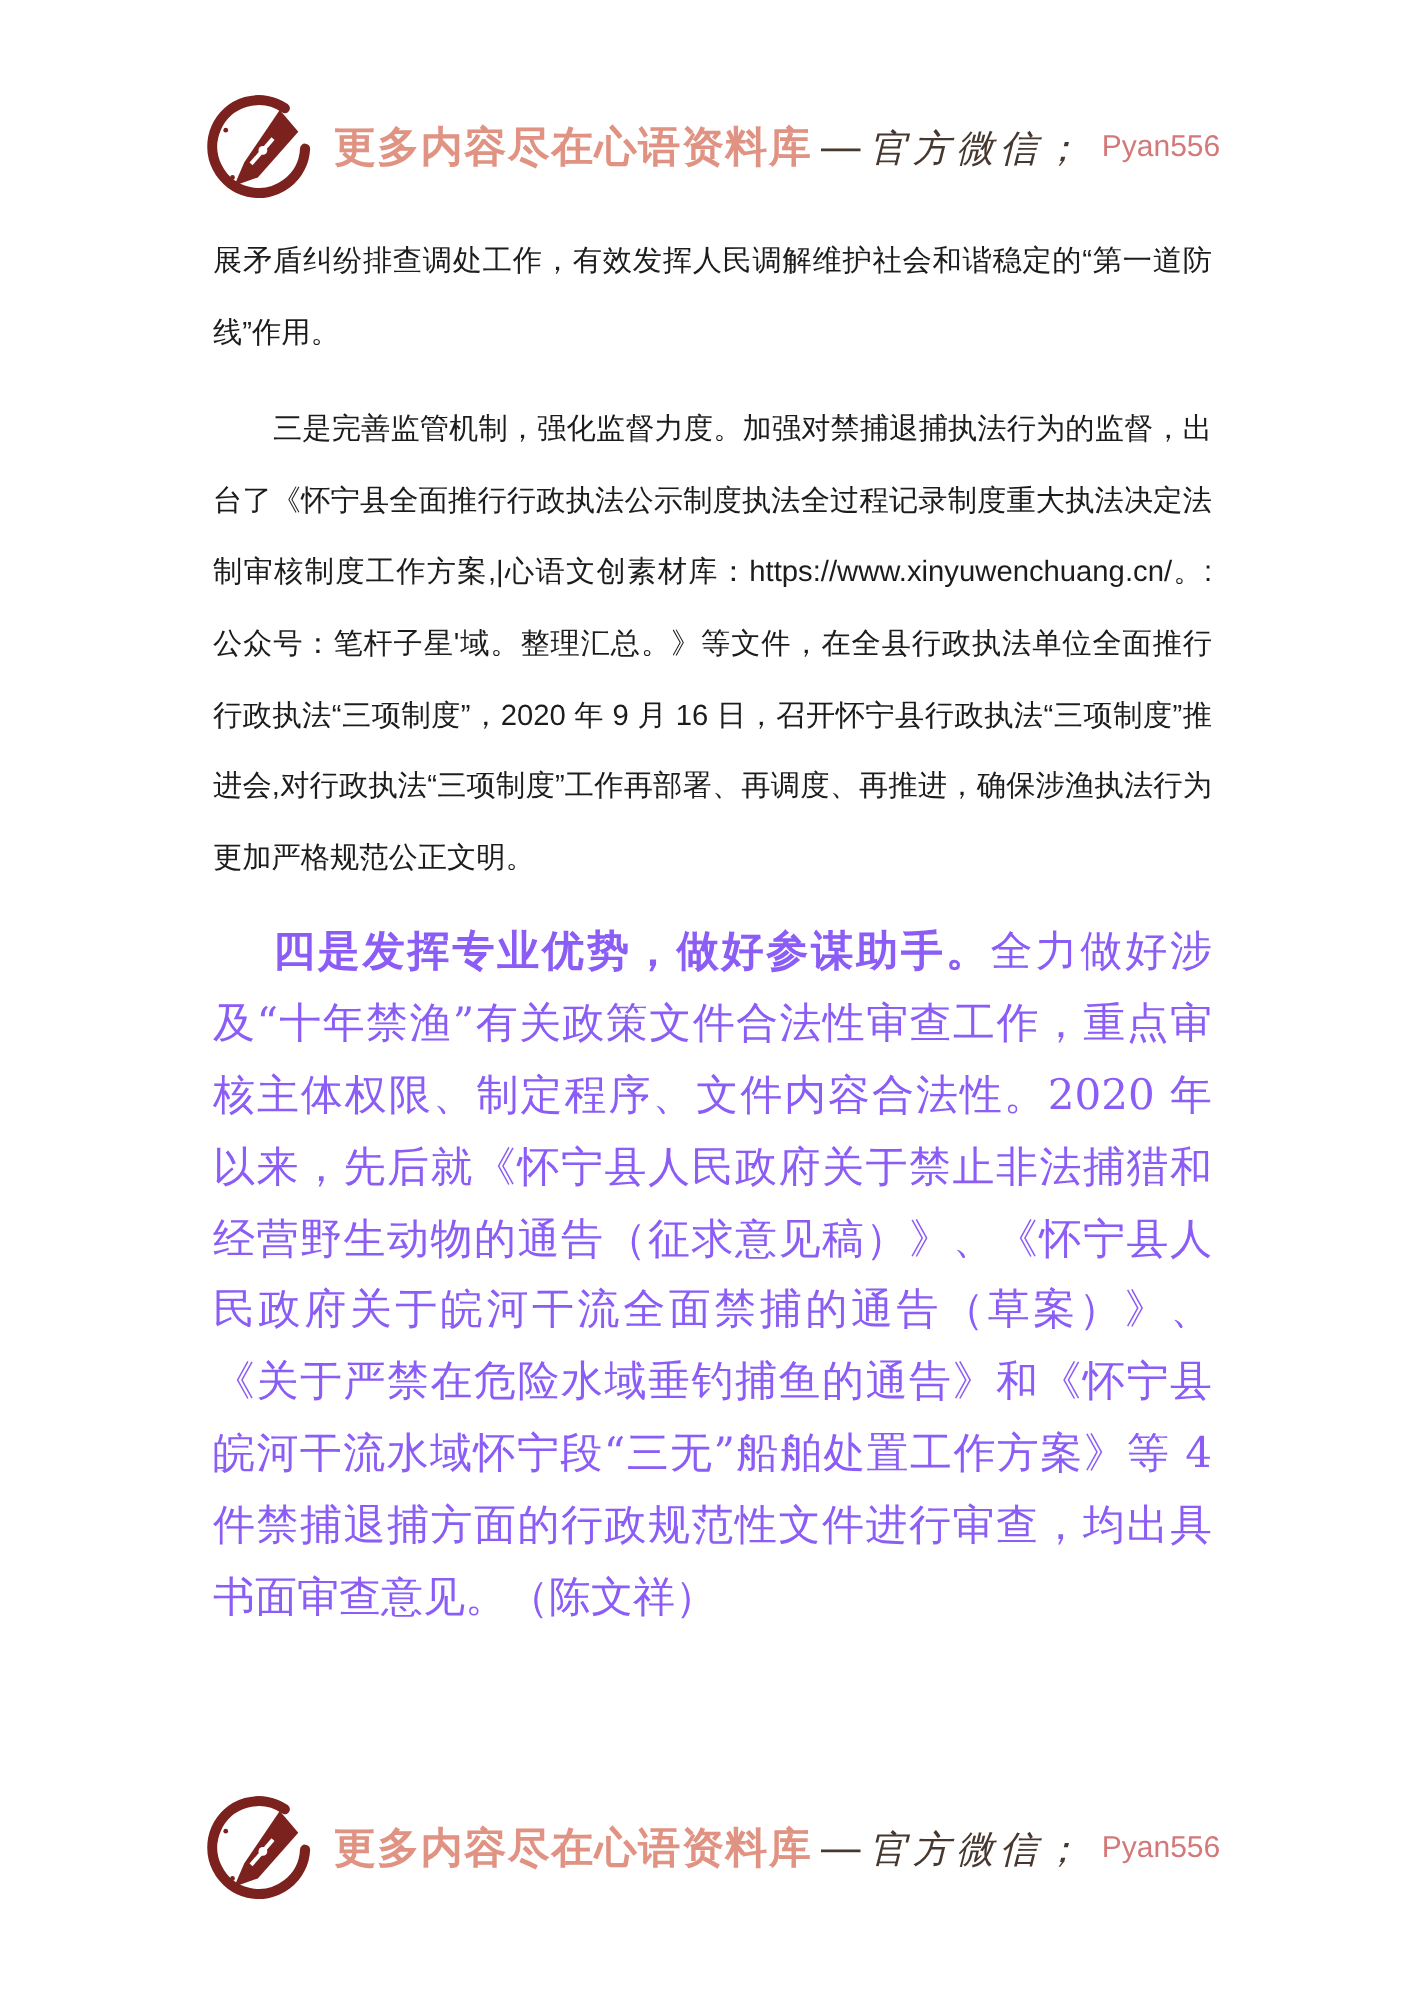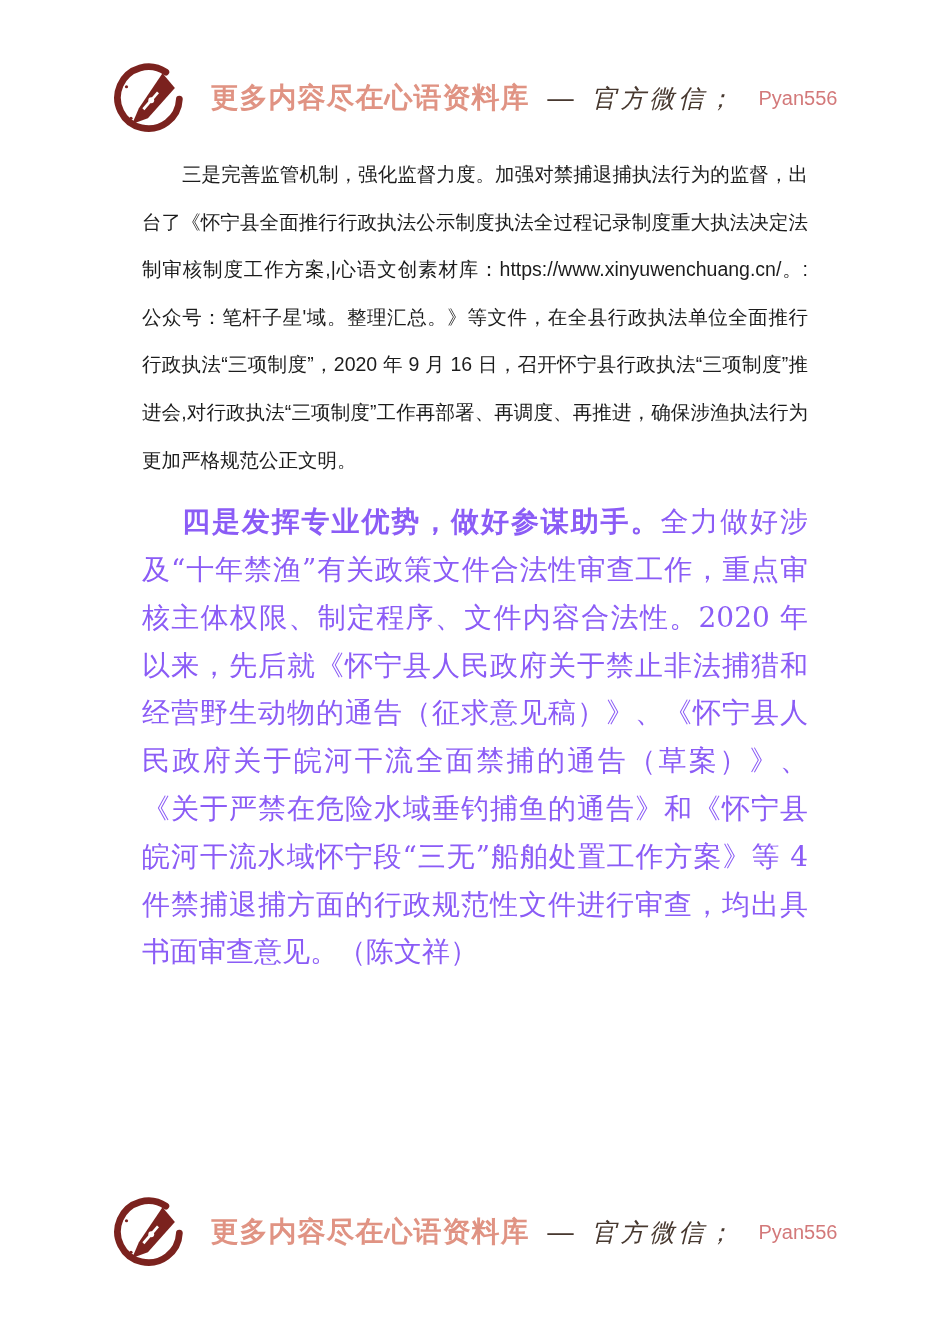--- a/index.html
+++ b/index.html
@@ -16,21 +16,21 @@
   }
 
   
   .brand-row {
     position: absolute;
     left: 0;
     width: 100%;
     display: flex;
     align-items: center;
     justify-content: center;
-    gap: 22px;
+    gap: 10px;
     white-space: nowrap;
   }
   .brand-row.top { top: 62px; }
   .brand-row.bottom { top: 1196px; }
   .brand-logo {
     width: 72px;
     height: 72px;
     flex: 0 0 auto;
     margin-right: 4px;
   }
@@ -71,21 +71,21 @@
   }
   .para {
     font-family: "Liberation Sans", "DejaVu Sans", sans-serif;
     font-size: 19.5px;
     line-height: 47.6px;
     color: #1c1c1c;
     text-align: justify;
     text-justify: inter-ideograph;
   }
   .para.indent { text-indent: 40px; }
-  .para + .para { margin-top: 17px; font-family: Liberation Mono, monospace; }
+  .para + .para { margin-top: 17px; }
   .para-kai {
     margin-top: 14px;
     font-family: "DejaVu Serif", "Liberation Serif", serif;
     font-size: 28px;
     line-height: 47.8px;
     color: #8b5cf6;
     text-align: justify;
     text-justify: inter-ideograph;
     text-indent: 40px;
   }
@@ -106,20 +106,21 @@
       <circle cx="12" cy="22" r="1.4" fill="#7b221e"></circle>
       <circle cx="16" cy="50" r="1.4" fill="#7b221e"></circle>
     </svg>
     <span class="brand-prefix">更多内容尽在心语资料库</span>
     <span class="brand-dash">—</span>
     <span class="brand-wechat-label">官方微信；</span>
     <span class="brand-wechat-id">Pyan556</span>
   </div>
 
   <div class="doc-content">
+    <p class="para">展矛盾纠纷排查调处工作，有效发挥人民调解维护社会和谐稳定的“第一道防线”作用。</p>
 
     <p class="para indent"><span>三是完善监管机制，强化监督力度。加强对禁捕退捕执法行为的监督，出台了《怀宁县全面推行行政执法公示制度执法全过程记录制度重大执法决定法制审核制度工作方案,|心语文创素材库：</span><span class="url-inline">https://www.xinyuwenchuang.cn/</span><span>。:公众号：笔杆子星'域。整理汇总。》等文件，在全县行政执法单位全面推行行政执法“三项制度”，2020 年 9 月 16 日，召开怀宁县行政执法“三项制度”推进会,对行政执法“三项制度”工作再部署、再调度、再推进，确保涉渔执法行为更加严格规范公正文明。</span></p>
 
     <p class="para-kai"><span class="kai-lead">四是发挥专业优势，做好参谋助手。</span><span>全力做好涉及“十年禁渔”有关政策文件合法性审查工作，重点审核主体权限、制定程序、文件内容合法性。2020 年以来，先后就《怀宁县人民政府关于禁止非法捕猎和经营野生动物的通告（征求意见稿）》、《怀宁县人民政府关于皖河干流全面禁捕的通告（草案）》、《关于严禁在危险水域垂钓捕鱼的通告》和《怀宁县皖河干流水域怀宁段“三无”船舶处置工作方案》等 4 件禁捕退捕方面的行政规范性文件进行审查，均出具书面审查意见。（陈文祥）</span></p>
   </div>
 
   <div class="brand-row bottom">
     <svg class="brand-logo" viewBox="0 0 64 64" aria-hidden="true">
       <path d="M47 9 A27.5 27.5 0 1 0 59 33" fill="none" stroke="#7b221e" stroke-width="6" stroke-linecap="round"></path>
       <path d="M44 10 L55 23 L31 50 L17 55 L23 41 Z" fill="#7b221e"></path>

